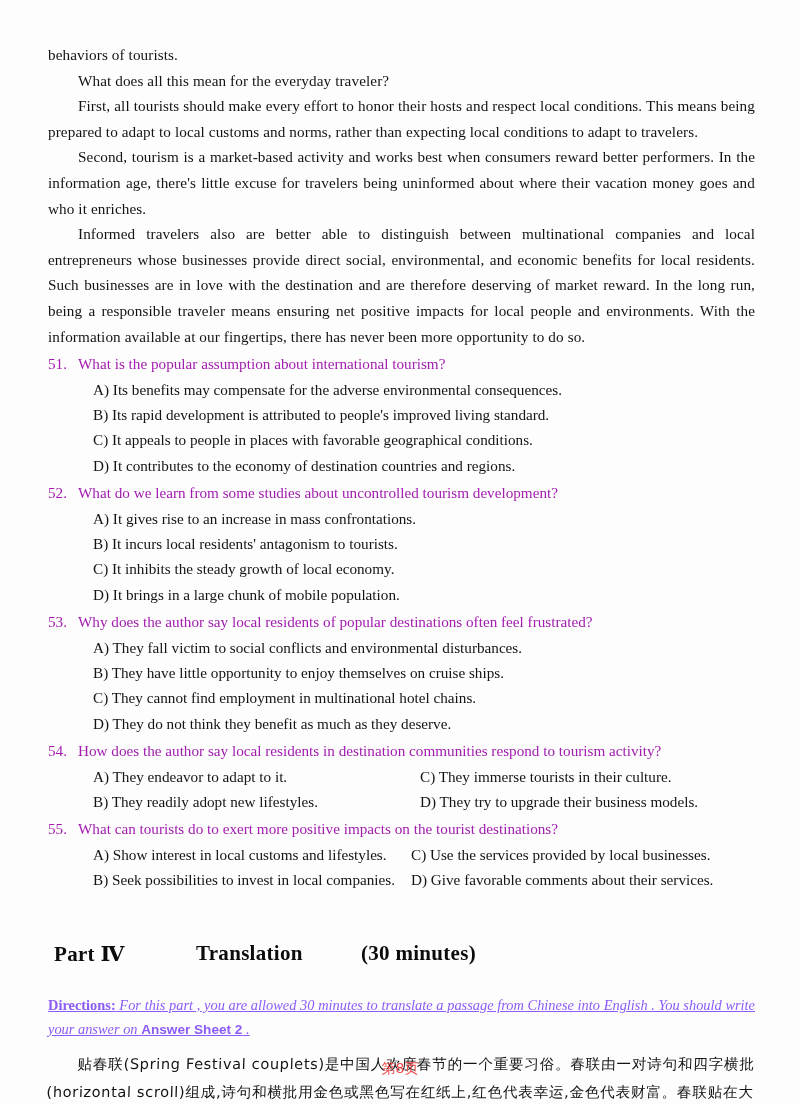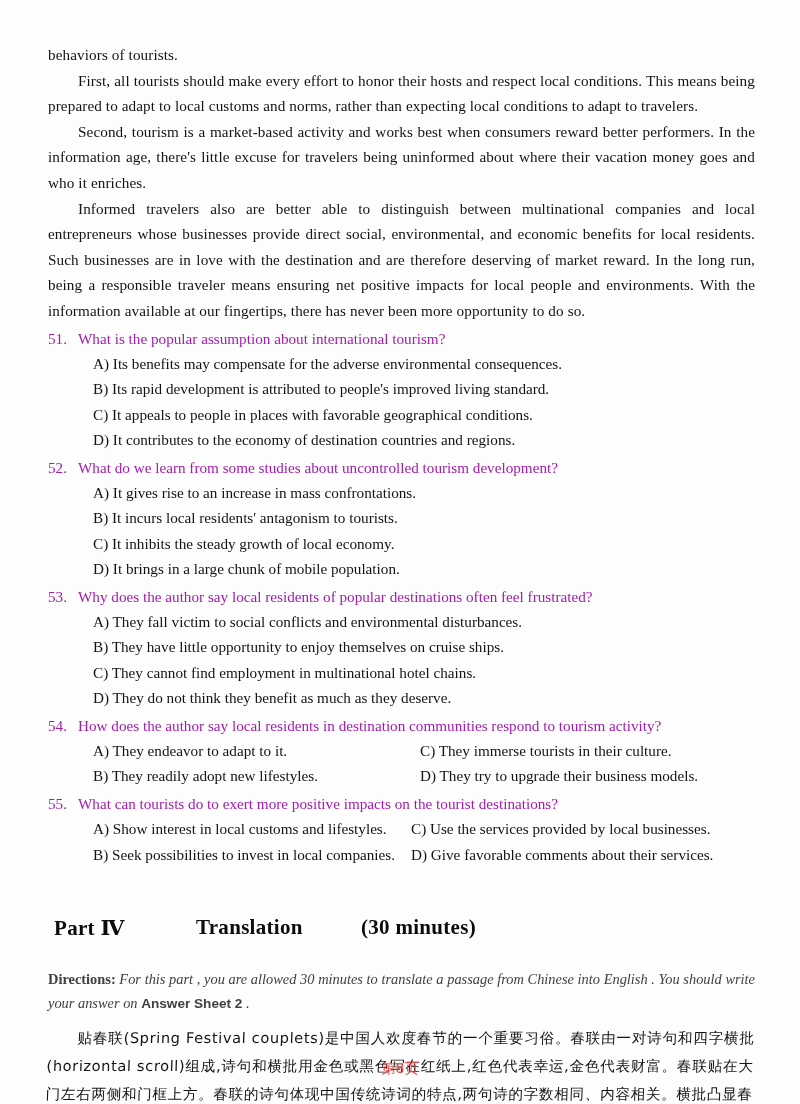--- a/index.html
+++ b/index.html
@@ -90,22 +90,23 @@
   .parthead .ph-part { position: absolute; left: 6px; top: 0; }
   .parthead .ph-title { position: absolute; left: 148px; top: 0; }
   .parthead .ph-time { position: absolute; left: 313px; top: 0; }
 
   
   .directions {
     margin-top: 22px;
     font-size: 14.4px;
     line-height: 24px;
     font-style: italic;
-    color: #404040;
+    color: #8b5cf6;
     text-align: justify;
+    text-decoration: underline;
   }
   .directions .dir-label {
     font-style: normal;
     font-weight: bold;
   }
   .directions .sheet {
     font-family: "Liberation Sans", "DejaVu Sans", sans-serif;
     font-style: normal;
     font-weight: bold;
     font-size: 13.6px;
@@ -138,20 +139,21 @@
   }
 </style>
 </head>
 <body>
 
 <div class="page">
   <div class="content">
 
     <div>
       <p class="para">behaviors of tourists.</p>
+      <p class="para indent">What does all this mean for the everyday traveler?</p>
       <p class="para indent">First, all tourists should make every effort to honor their hosts and respect local conditions. This means being prepared to adapt to local customs and norms, rather than expecting local conditions to adapt to travelers.</p>
       <p class="para indent">Second, tourism is a market-based activity and works best when consumers reward better performers. In the information age, there's little excuse for travelers being uninformed about where their vacation money goes and who it enriches.</p>
       <p class="para indent">Informed travelers also are better able to distinguish between multinational companies and local entrepreneurs whose businesses provide direct social, environmental, and economic benefits for local residents. Such businesses are in love with the destination and are therefore deserving of market reward. In the long run, being a responsible traveler means ensuring net positive impacts for local people and environments. With the information available at our fingertips, there has never been more opportunity to do so.</p>
     </div>
 
     <div class="qblock">
       <div class="qline"><span class="qnum">51.</span><span>What is the popular assumption about international tourism?</span></div>
       <div class="optline">A) Its benefits may compensate for the adverse environmental consequences.</div>
       <div class="optline">B) Its rapid development is attributed to people's improved living standard.</div>
       <div class="optline">C) It appeals to people in places with favorable geographical conditions.</div>

